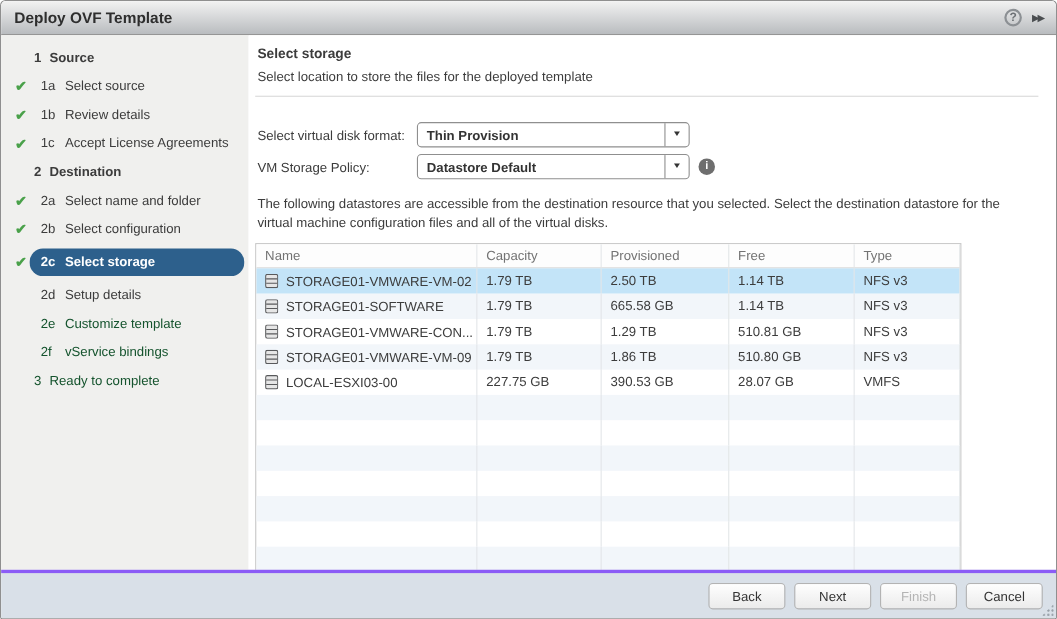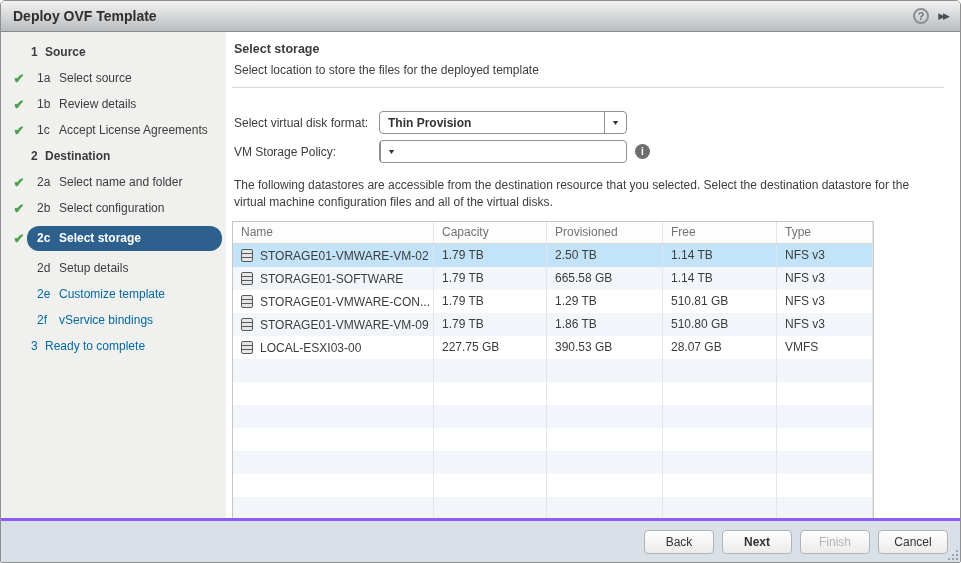--- a/index.html
+++ b/index.html
@@ -29,21 +29,21 @@
 
   
   .sidebar { width: 225px; flex: 0 0 225px; background: #f0f0ee; padding-top: 12px; }
   .step { display: flex; align-items: flex-start; margin-bottom: 9px; line-height: 17px; }
   .step .check { width: 36px; flex: 0 0 36px; text-align: center;
     color: #4aa14a; font-weight: bold; font-size: 13px; }
   .step .num { width: 22px; flex: 0 0 22px; }
   .step .lbl { flex: 1; padding-right: 6px; }
   .step.head { font-weight: bold; }
   .step.head .num { margin-left: 30px; width: 14px; flex: 0 0 14px; }
-  .step.disabled, .step.head-disabled { color: #0369a1; }
+  .step.disabled, .step.head-disabled { color: #14532d; }
   .step.head-disabled { font-weight: normal; }
   .step.current-row { align-items: center; margin-bottom: 9px; }
   .pill { flex: 1; margin-right: 4px; margin-left: -10px; padding: 4px 0 4px 10px;
     background: #2d608c; border-radius: 12px; color: #fff; font-weight: bold;
     display: flex; cursor: pointer; }
   .pill .num { width: 22px; flex: 0 0 22px; }
 
   
   .main { flex: 1; background: #fff; padding: 10px 16px 0 6px; min-width: 0; }
   .page-title { font-weight: bold; font-size: 12.5px; margin-left: 2px; }
@@ -96,21 +96,21 @@
   .strack { flex: 1; background: #d3d3d3; }
 
   
   .footer { height: 44px; flex: 0 0 44px; background: #d9e0e8;
     border-top: 3px solid #8b5cf6; display: flex; align-items: center;
     justify-content: flex-end; gap: 8px; padding-right: 12px; position: relative; }
   .btn { min-width: 70px; height: 24px; padding: 0 12px;
     background: linear-gradient(#fefefe, #ebebeb); border: 1px solid #b3b3b3;
     border-radius: 4px; font-family: "Liberation Sans", sans-serif;
     font-size: 12px; color: #333; cursor: pointer; }
-  .btn.primary { font-weight: bold; text-align: center; }
+  .btn.primary { font-weight: normal; text-align: center; }
   .btn.disabled { color: #b4b4b4; cursor: default; }
   .resize-grip { position: absolute; right: 2px; bottom: 2px; width: 11px; height: 11px;
     background-image: radial-gradient(#98a0a8 1px, transparent 1.2px);
     background-size: 4px 4px;
     clip-path: polygon(100% 0, 100% 100%, 0 100%); cursor: nwse-resize; }
 </style>
 </head>
 <body>
 
 <div class="dialog">
@@ -211,20 +211,21 @@
           <span class="dropdown">
             <span class="dval">Thin Provision</span>
             <span class="darrow">
                 <i>▼</i>
               </span>
           </span>
         </div>
         <div class="form-row">
           <span class="flabel">VM Storage Policy:</span>
           <span class="dropdown">
+            <span class="dval">Datastore Default</span>
             <span class="darrow">
                 <i>▼</i>
               </span>
           </span>
           <span class="info-icon">i</span>
         </div>
       </div>
 
       <div class="descr">The following datastores are accessible from the destination resource that you selected. Select the destination datastore for the virtual machine configuration files and all of the virtual disks.</div>
 

